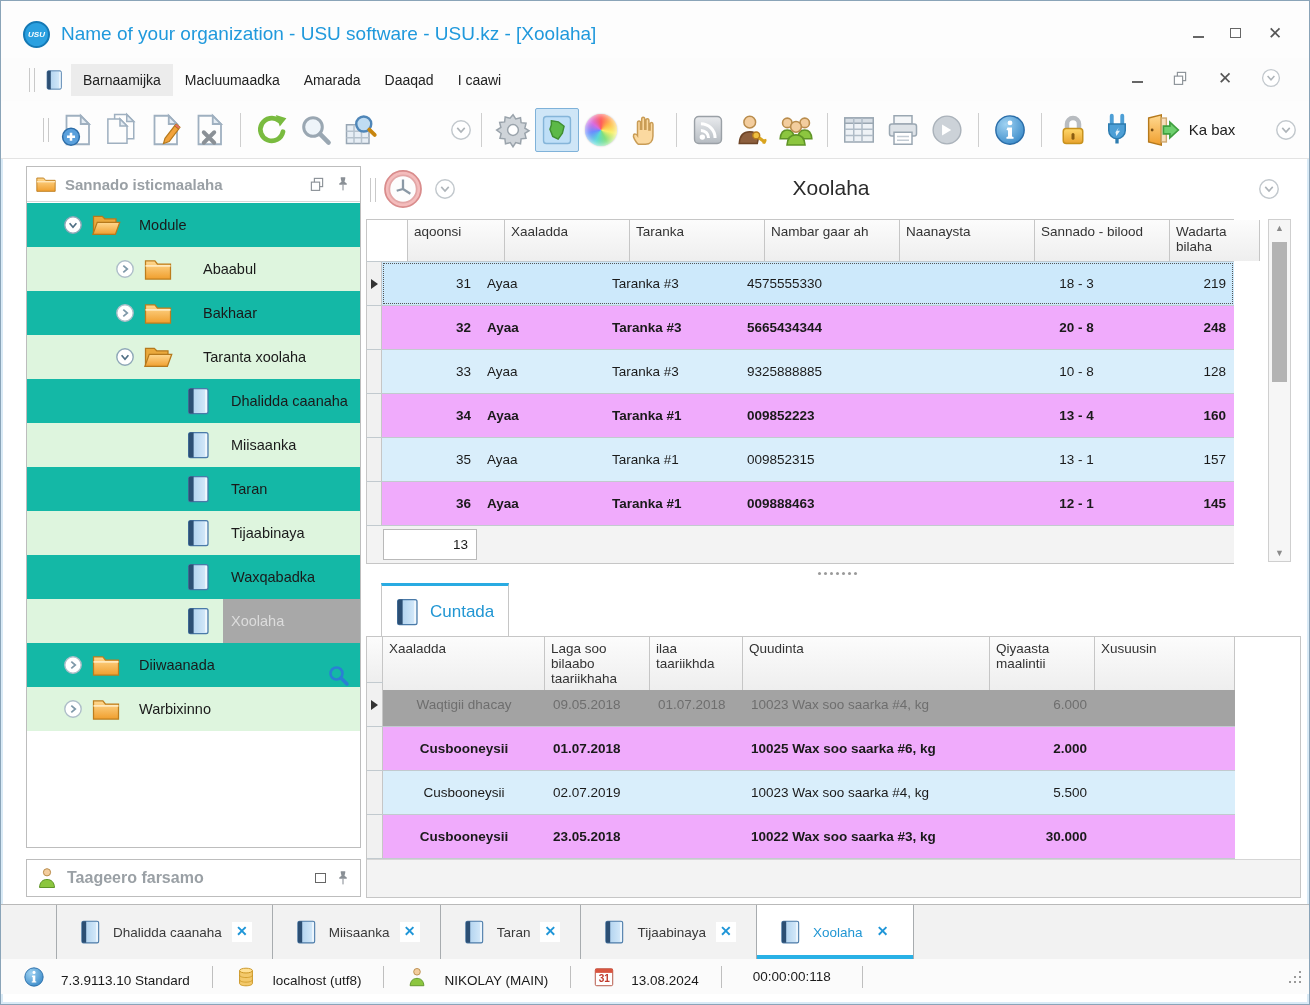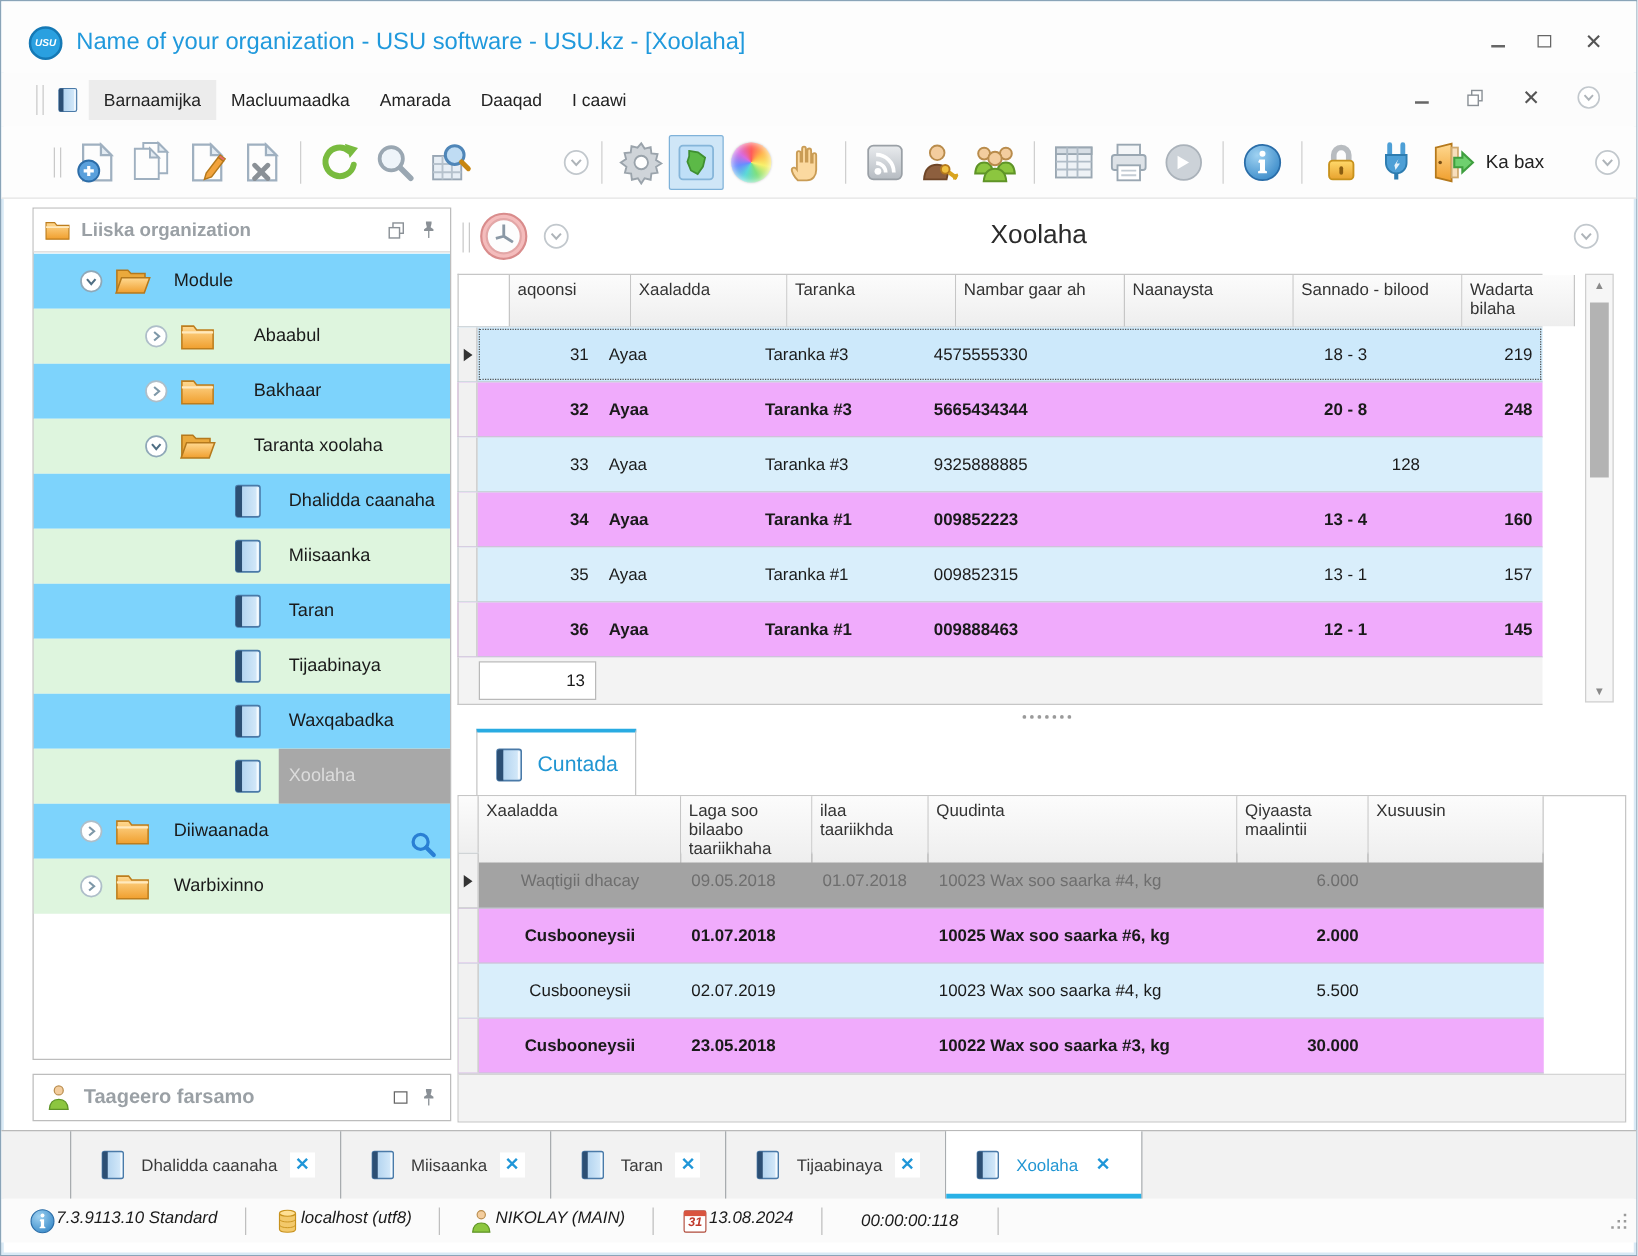--- a/index.html
+++ b/index.html
@@ -41,21 +41,21 @@
      box-shadow: inset 0 0 6px rgba(255,255,255,.9), 0 0 2px rgba(0,0,0,.25); }
   .kabax { display:flex; align-items:center; gap:8px; margin-left:4px; }
   .kabax-label { font-size:15px; color:#222; }
 
   
   .side-tree { position:absolute; left:25px; top:165px; width:335px; height:682px; background:#fff; border:1px solid #bdbdbd; }
   .side-head { height:35px; display:flex; align-items:center; gap:8px; padding:0 8px; background:#fff; border-bottom:1px solid #d8d8d8; }
   .side-head-label { flex:1; font-size:15px; font-weight:bold; color:#9aa0a5; }
   .tree { position:absolute; left:0; top:36px; width:333px; }
   .trow { height:44px; display:flex; align-items:center; position:relative; }
-  .trow.blue { background:#7dd3fc; } .trow.green { background:#def5de; }
+  .trow.blue { background:#14b8a6; } .trow.green { background:#def5de; }
   .trow .exp { position:absolute; top:12px; }
   .trow.lv0 .exp { left:36px; } .trow.lv1 .exp { left:88px; }
   .trow .nico { position:absolute; top:7px; }
   .trow.lv0 .nico { left:64px; } .trow.lv1 .nico { left:116px; } .trow.lv2 .nico { left:156px; }
   .trow .lbl { position:absolute; top:0; bottom:0; right:0; display:flex; align-items:center;
                font-size:14.5px; color:#1a1a1a; padding-left:8px; }
   .trow.lv0 .lbl { left:104px; } .trow.lv1 .lbl { left:168px; } .trow.lv2 .lbl { left:196px; }
   .trow.sel .lbl { background:#a8a8a8; color:#dcdcdc; }
   .tree-search { position:absolute; right:10px; bottom:160px; }
   .side-support { position:absolute; left:25px; top:858px; width:335px; height:38px; background:#fff;
@@ -130,21 +130,21 @@
   .btab-label { font-size:13.5px; color:#3a3a3a; }
   .btab-close { width:20px; height:20px; background:#fff; color:#1f96d8; font-weight:bold;
                 font-size:14px; text-align:center; line-height:19px; }
   .btab.active { background:#fff; }
   .btab.active .btab-label { color:#2196d3; }
   .btab.active::after { content:""; position:absolute; left:0; right:0; bottom:0; height:4px; background:#29b1e6; }
 
   
   .statusbar { position:absolute; left:0; top:958px; width:1310px; height:35px; background:#fbfbfb;
                display:flex; align-items:center; font-size:13.5px; color:#1a1a1a; }
-  .sb-item { display:flex; align-items:flex-start; gap:0; padding:0 22px;font-style:italic; }
+  .sb-item { display:flex; align-items:flex-end; gap:16px; padding:0 22px; }
   .sb-sep { width:1px; height:22px; background:#bfbfbf; }
   .cal-wrap { position:relative; width:22px; height:22px; }
   .cal-day { position:absolute; left:0; top:7px; width:22px; text-align:center; font-size:10px;
              font-weight:bold; color:#c0392b; }
   .sb-grip { position:absolute; right:10px; top:10px; width:14px; height:14px; }
   .sb-grip i { position:absolute; width:2px; height:2px; background:#9a9a9a; }
 </style>
 </head>
 <body>
 
@@ -491,21 +491,21 @@
     <svg class="ic" width="22" height="22">
         <use href="#sy-chev"></use>
       </svg>
   </div>
 
   <div class="side-tree">
     <div class="side-head">
       <svg class="ic" width="22" height="22">
           <use href="#sy-folder"></use>
         </svg>
-      <span class="side-head-label">Liiska organization</span>
+      <span class="side-head-label">Sannado isticmaalaha</span>
       <svg class="ic" width="18" height="18">
           <use href="#sy-restore"></use>
         </svg>
       <svg class="ic" width="18" height="18">
           <use href="#sy-pin"></use>
         </svg>
     </div>
     <div class="tree">
       <div class="trow lv0 blue">
         <svg class="ic exp" width="20" height="20">
@@ -668,20 +668,21 @@
       </div>
     </div>
     <div class="dg-row dg-r blue">
       <div class="dg-ind"></div>
       <div class="cells">
         <div class="al-r">33</div>
         <div>Ayaa</div>
         <div>Taranka #3</div>
         <div>9325888885</div>
         <div></div>
+        <div class="al-c">10 - 8</div>
         <div class="al-r">128</div>
       </div>
     </div>
     <div class="dg-row dg-r green">
       <div class="dg-ind"></div>
       <div class="cells">
         <div class="al-r">34</div>
         <div>Ayaa</div>
         <div>Taranka #1</div>
         <div>009852223</div>

